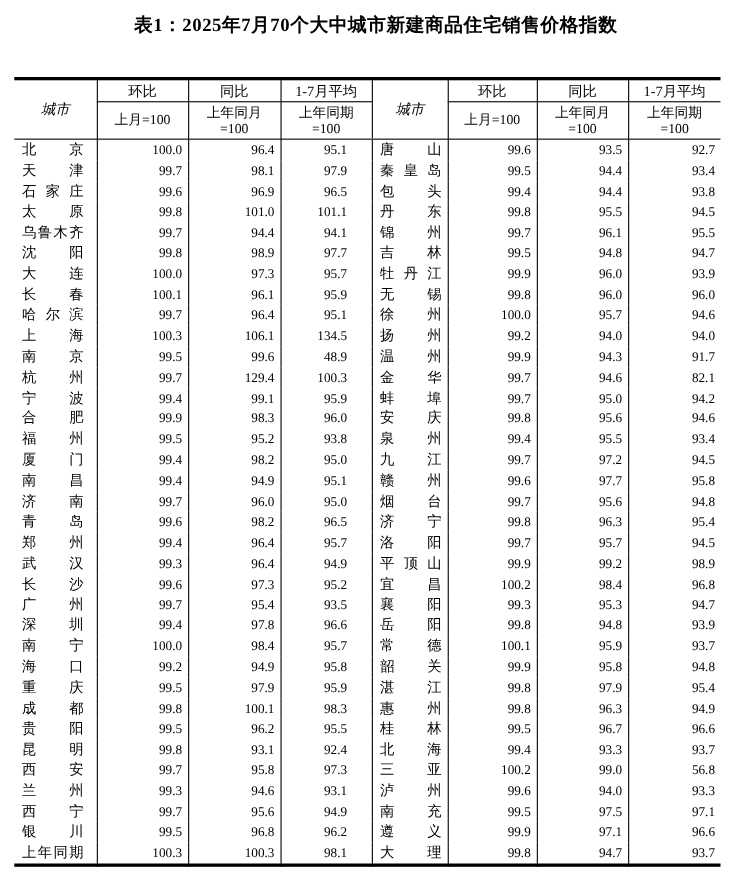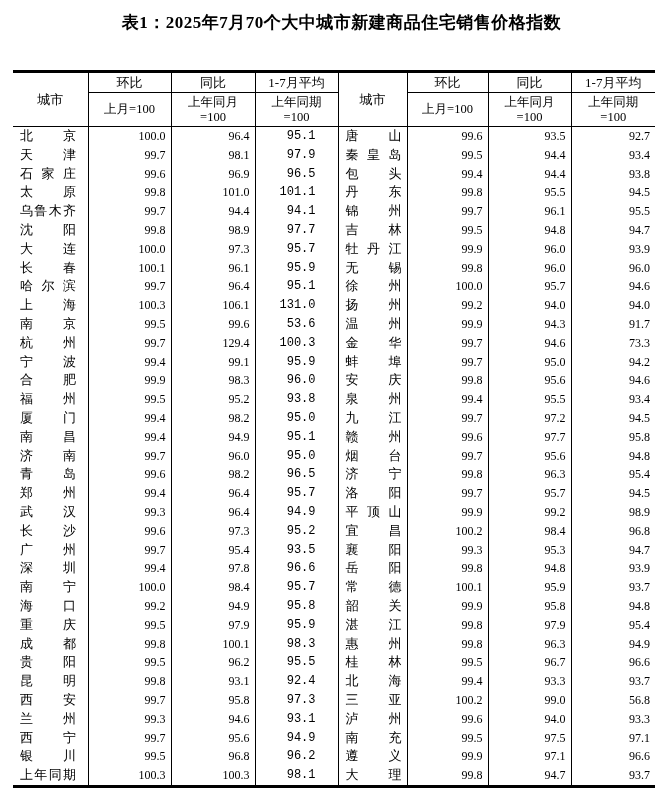--- a/index.html
+++ b/index.html
@@ -14,26 +14,26 @@
   table.idx{
     position:absolute;left:13px;top:70px;width:642px;
     border-collapse:collapse;table-layout:fixed;
     border-top:3px solid #000;border-bottom:3px solid #000;
   }
   th{font-weight:normal;font-size:13px;text-align:center;padding:0;margin-left:13px;}
   .h1 th{height:19px;line-height:19px;}
   .h2 th{height:33px;line-height:15px;font-size:12.5px;vertical-align:middle;}
   .v{border-right:1px solid #000;}
   .hb{border-bottom:1px solid #000;}
-  .th-city{border-bottom:1px solid #000;font-size:13px;}
+  .th-city{border-bottom:1px solid #000;font-size:13px;font-style:italic;}
   .h2 th{border-bottom:1px solid #000;}
   .base{white-space:pre-line;}
   tbody td{padding:0;height:18.8px;line-height:18.8px;font-size:12px;vertical-align:middle;}
   .c-num{text-align:right;padding-right:5px;}
-  .pad-wide{padding-right:22px;font-family:Liberation Mono, monospace;}
+  .pad-wide{padding-right:22px;}
   .cityTxt{
     width:56px;margin-left:7px;font-size:13px;
     text-align:justify;text-align-last:justify;
   }
 </style>
 </head>
 <body>
 
 <div class="page">
   <div class="title">表1：2025年7月70个大中城市新建商品住宅销售价格指数</div>
@@ -199,55 +199,55 @@
           <td class="c-num v">100.0</td>
           <td class="c-num v">95.7</td>
           <td class="c-num">94.6</td>
         </tr>
         <tr>
           <td class="v">
             <div class="cityTxt">上海</div>
           </td>
           <td class="c-num v">100.3</td>
           <td class="c-num v">106.1</td>
-          <td class="c-num v pad-wide">131.0</td>
+          <td class="c-num v pad-wide">134.5</td>
           <td class="v">
             <div class="cityTxt">扬州</div>
           </td>
           <td class="c-num v">99.2</td>
           <td class="c-num v">94.0</td>
           <td class="c-num">94.0</td>
         </tr>
         <tr>
           <td class="v">
             <div class="cityTxt">南京</div>
           </td>
           <td class="c-num v">99.5</td>
           <td class="c-num v">99.6</td>
-          <td class="c-num v pad-wide">53.6</td>
+          <td class="c-num v pad-wide">48.9</td>
           <td class="v">
             <div class="cityTxt">温州</div>
           </td>
           <td class="c-num v">99.9</td>
           <td class="c-num v">94.3</td>
           <td class="c-num">91.7</td>
         </tr>
         <tr>
           <td class="v">
             <div class="cityTxt">杭州</div>
           </td>
           <td class="c-num v">99.7</td>
           <td class="c-num v">129.4</td>
           <td class="c-num v pad-wide">100.3</td>
           <td class="v">
             <div class="cityTxt">金华</div>
           </td>
           <td class="c-num v">99.7</td>
           <td class="c-num v">94.6</td>
-          <td class="c-num">73.3</td>
+          <td class="c-num">82.1</td>
         </tr>
         <tr>
           <td class="v">
             <div class="cityTxt">宁波</div>
           </td>
           <td class="c-num v">99.4</td>
           <td class="c-num v">99.1</td>
           <td class="c-num v pad-wide">95.9</td>
           <td class="v">
             <div class="cityTxt">蚌埠</div>

